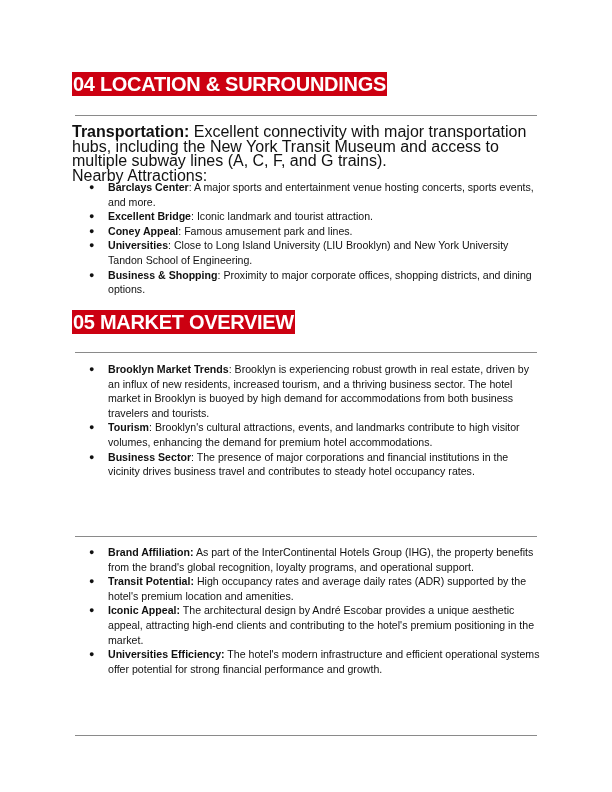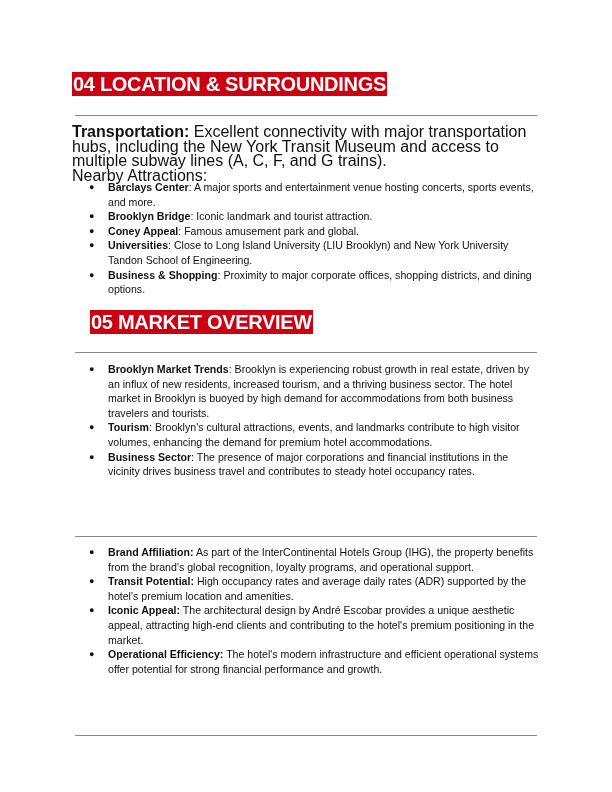--- a/index.html
+++ b/index.html
@@ -45,38 +45,38 @@
   <div class="heading" style="top:72px;">04 LOCATION &amp; SURROUNDINGS</div>
   <div class="rule" style="top:115px;"></div>
 
   <div class="para" style="top:125px;">
     <b>Transportation:</b><span> Excellent connectivity with major transportation hubs, including the New York Transit Museum and access to multiple subway lines (A, C, F, and G trains).</span><br>
     <span>Nearby Attractions:</span>
   </div>
 
   <ul class="bullets" style="top:180px;">
     <li><span class="dot">●</span><b>Barclays Center</b><span>:</span><span> A major sports and entertainment venue hosting concerts, sports events, and more.</span></li>
-    <li><span class="dot">●</span><b>Brooklyn Bridge</b><span>:</span><span> Iconic landmark and tourist attraction.</span></li>
-    <li><span class="dot">●</span><b>Coney Appeal</b><span>:</span><span> Famous amusement park and global.</span></li>
+    <li><span class="dot">●</span><b>Excellent Bridge</b><span>:</span><span> Iconic landmark and tourist attraction.</span></li>
+    <li><span class="dot">●</span><b>Coney Appeal</b><span>:</span><span> Famous amusement park and lines.</span></li>
     <li><span class="dot">●</span><b>Universities</b><span>:</span><span> Close to Long Island University (LIU Brooklyn) and New York University Tandon School of Engineering.</span></li>
     <li><span class="dot">●</span><b>Business &amp; Shopping</b><span>:</span><span> Proximity to major corporate offices, shopping districts, and dining options.</span></li>
   </ul>
 
-  <div class="heading" style="top:310px;margin-left:18px;">05 MARKET OVERVIEW</div>
+  <div class="heading" style="top:310px;">05 MARKET OVERVIEW</div>
   <div class="rule" style="top:352px;"></div>
 
   <ul class="bullets" style="top:362px;">
     <li><span class="dot">●</span><b>Brooklyn Market Trends</b><span>:</span><span> Brooklyn is experiencing robust growth in real estate, driven by an influx of new residents, increased tourism, and a thriving business sector. The hotel market in Brooklyn is buoyed by high demand for accommodations from both business travelers and tourists.</span></li>
     <li><span class="dot">●</span><b>Tourism</b><span>:</span><span> Brooklyn's cultural attractions, events, and landmarks contribute to high visitor volumes, enhancing the demand for premium hotel accommodations.</span></li>
     <li><span class="dot">●</span><b>Business Sector</b><span>:</span><span> The presence of major corporations and financial institutions in the vicinity drives business travel and contributes to steady hotel occupancy rates.</span></li>
   </ul>
 
   <div class="rule" style="top:536px;"></div>
 
   <ul class="bullets" style="top:545px;">
     <li><span class="dot">●</span><b>Brand Affiliation:</b><span></span><span> As part of the InterContinental Hotels Group (IHG), the property benefits from the brand's global recognition, loyalty programs, and operational support.</span></li>
     <li><span class="dot">●</span><b>Transit Potential:</b><span></span><span> High occupancy rates and average daily rates (ADR) supported by the hotel's premium location and amenities.</span></li>
     <li><span class="dot">●</span><b>Iconic Appeal:</b><span></span><span> The architectural design by André Escobar provides a unique aesthetic appeal, attracting high-end clients and contributing to the hotel's premium positioning in the market.</span></li>
-    <li><span class="dot">●</span><b>Operational Efficiency:</b><span></span><span> The hotel's modern infrastructure and efficient operational systems offer potential for strong financial performance and growth.</span></li>
+    <li><span class="dot">●</span><b>Universities Efficiency:</b><span></span><span> The hotel's modern infrastructure and efficient operational systems offer potential for strong financial performance and growth.</span></li>
   </ul>
 
   <div class="rule" style="top:735px;"></div>
 </div>
 
 </body></html>

